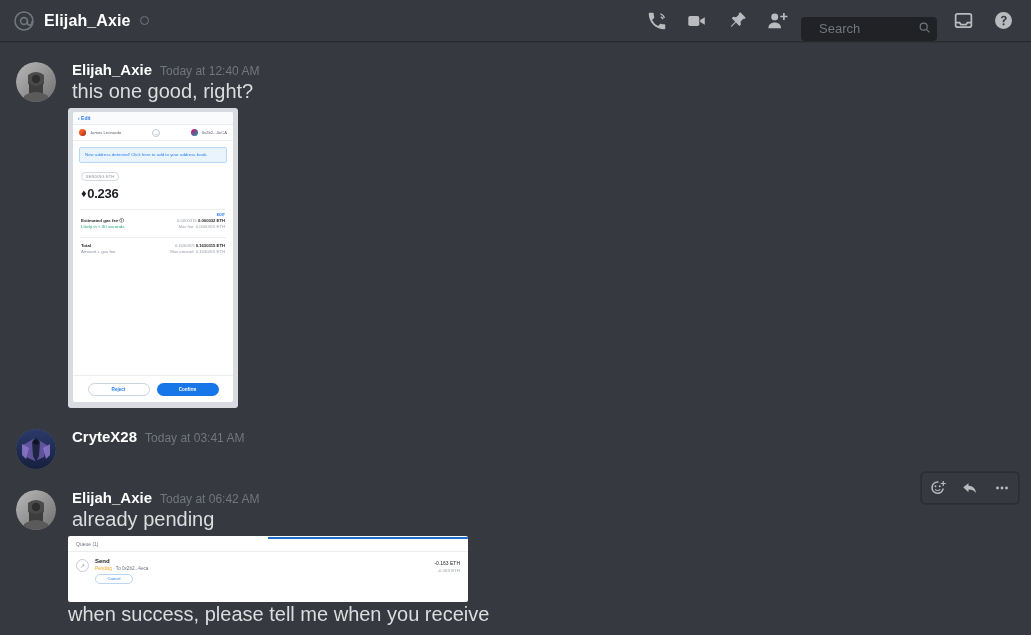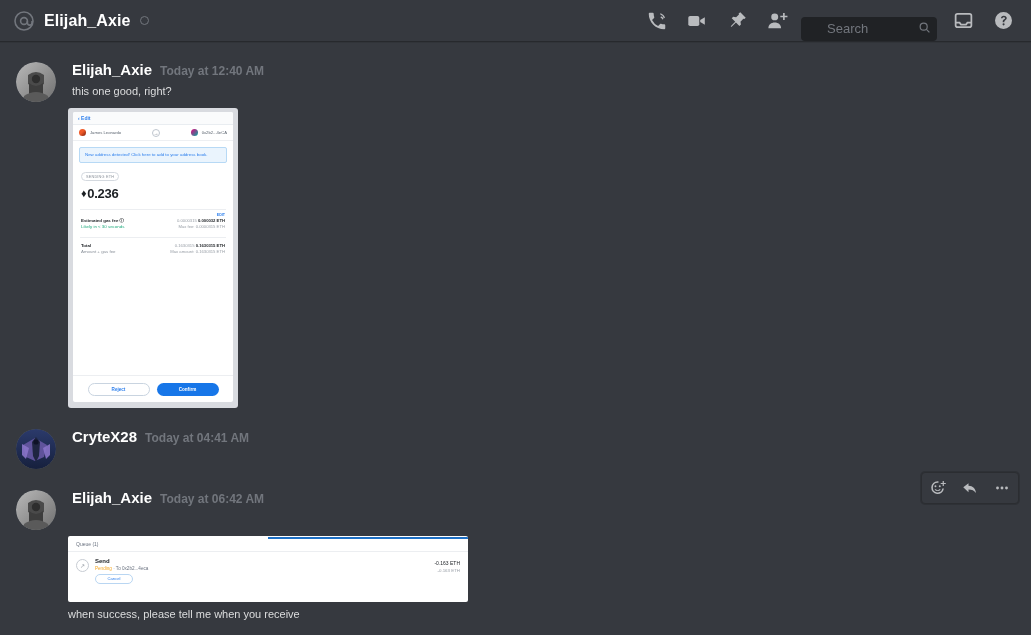--- a/index.html
+++ b/index.html
@@ -34,21 +34,21 @@
   .hicon {
     width: 40px; height: 30px;
     display: flex; align-items: center; justify-content: center;
     color: #b9bbbe; cursor: pointer;
   }
   .hicon svg { display: block; }
 
   .search-box {
     width: 136px; height: 24px; background: #202225;
     border-radius: 4px; display: flex; align-items: center;
-    padding: 0 6px 0 26px; margin: 16px 6px 0 4px; cursor: text;
+    padding: 0 6px 0 18px; margin: 16px 6px 0 4px; cursor: text;
   }
   .search-box .ph {
     color: #72767d; font-size: 13px; flex: 1 1 auto;
     white-space: nowrap; overflow: hidden;
   }
   .search-box .sicon { color: #72767d; flex: 0 0 auto; }
 
   
   .chat {
     position: relative;
@@ -61,23 +61,23 @@
   .msg-inner { display: flex; }
   .avatar {
     width: 40px; height: 40px; border-radius: 50%;
     flex: 0 0 auto; margin: 2px 16px 0 16px; overflow: hidden;
     background: #4f545c;
   }
   .avatar svg { display: block; width: 40px; height: 40px; }
   .msg-body { flex: 1 1 auto; min-width: 0; padding-top: 0; }
   .msg-head { display: flex; align-items: baseline; line-height: 20px; }
   .author { color: #ffffff; font-size: 15px; font-weight: bold; }
-  .timestamp { color: #72767d; font-size: 12px; margin-left: 8px; font-weight: bold; }
+  .timestamp { color: #72767d; font-size: 12px; margin-left: 8px; }
   .msg-text {
-    color: #dcddde; font-size: 11px; line-height: 21px;
+    color: #dcddde; font-size: 20px; line-height: 21px;
     white-space: pre-wrap; word-wrap: break-word;
   }
 
   
   .hover-toolbar {
     position: absolute; right: 12px; top: -14px;
     height: 32px; background: #36393f;
     border: 1px solid #2b2d31; border-radius: 4px;
     display: flex; align-items: center;
     box-shadow: 0 0 0 1px rgba(4,4,5,.15);
@@ -378,21 +378,21 @@
             <path d="M6 15l7 4-3 11-4-4z" fill="#8a74c9" opacity=".9"></path>
             <path d="M34 15l-7 4 3 11 4-4z" fill="#8a74c9" opacity=".9"></path>
             <path d="M20 8l4 5-1 14-3 6-3-6-1-14z" fill="#1f2540"></path>
             <circle cx="20" cy="13" r="2.6" fill="#0e1226"></circle>
           </g>
         </svg>
       </div>
       <div class="msg-body">
         <div class="msg-head">
           <span class="author">CryteX28</span>
-          <span class="timestamp">Today at 04:41 AM</span>
+          <span class="timestamp">Today at 03:41 AM</span>
         </div>
       </div>
     </div>
   </div>
 
   <div class="message group-start">
 
     <div class="hover-toolbar">
       <span class="hb">
         <svg width="18" height="18" viewBox="0 0 24 24" fill="currentColor">
@@ -432,20 +432,21 @@
             <circle cx="20" cy="17" r="4.2" fill="#2e2e2e"></circle>
             <path d="M8 34q12-8 24 0v6H8z" fill="#5a5a5a"></path>
           </g>
         </svg>
       </div>
       <div class="msg-body">
         <div class="msg-head">
           <span class="author">Elijah_Axie</span>
           <span class="timestamp">Today at 06:42 AM</span>
         </div>
+        <div class="msg-text">already pending</div>
       </div>
     </div>
 
     <div class="embed2">
       <div class="q-progress"></div>
       <div class="q-header">Queue (1)</div>
       <div class="q-body">
         <div class="q-ic">↗</div>
         <div class="q-mid">
           <div class="q-title">Send</div>

